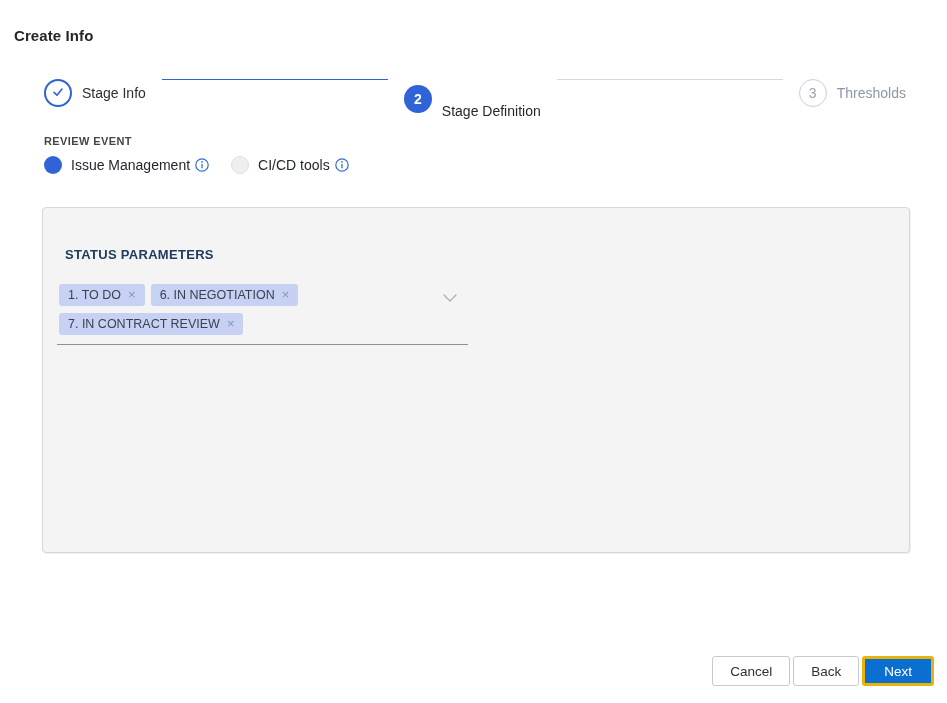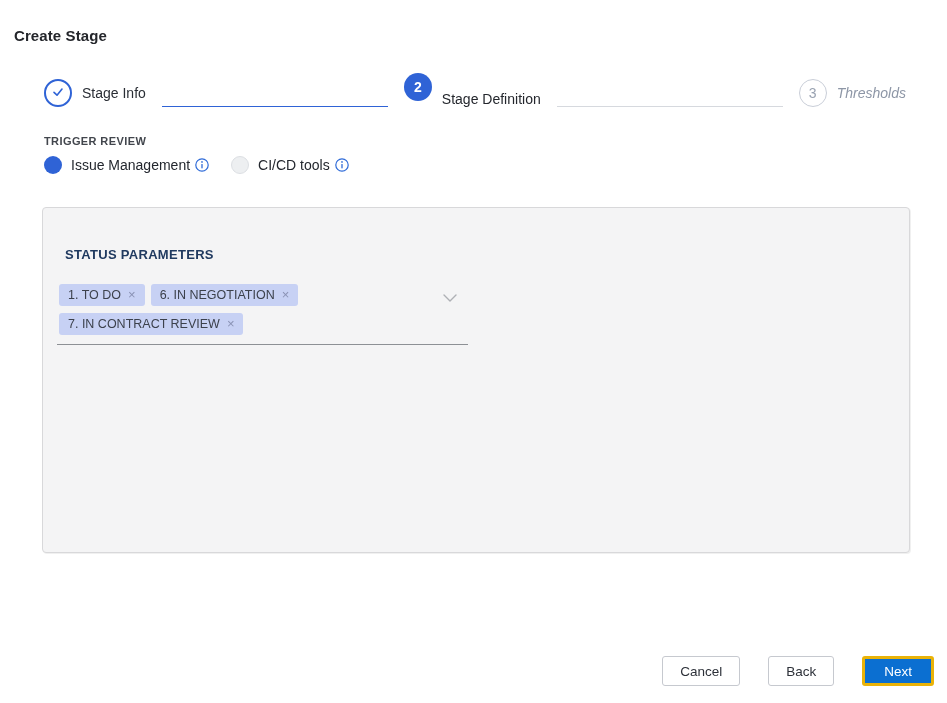--- a/index.html
+++ b/index.html
@@ -4,30 +4,30 @@
 <style>
   * { margin:0; padding:0; box-sizing:border-box; }
   html,body { width:947px; height:703px; background:#ffffff;
     font-family:"Liberation Sans", sans-serif; position:relative; overflow:hidden; }
 
   .page-title { position:absolute; left:14px; top:27px; font-size:15px;
     font-weight:700; color:#24262b; letter-spacing:.1px; }
 
   
   .stepper { position:absolute; left:44px; right:41px; top:79px; height:28px;
-    display:flex; align-items:flex-end; }
+    display:flex; align-items:flex-start; }
   .step { display:flex; align-items:center; gap:10px; flex:0 0 auto; }
   .step-circle { width:28px; height:28px; border-radius:50%; display:flex;
     align-items:center; justify-content:center; font-size:14px; flex:0 0 auto; }
   .step-circle.completed { border:2px solid #2f63d6; background:#fff; color:#2f63d6; }
   .step-circle.active { background:#2f63d6; color:#fff; font-weight:600; }
   .step-circle.upcoming { border:1px solid #c9ced8; background:#fff; color:#99a2b1; }
   .step-label { font-size:14px; color:#2a2e35; white-space:nowrap; }
   .step-label.active { font-weight:400; color:#24272d;margin-top:24px; }
-  .step-label.upcoming { color:#8d96a6; font-weight:400;font-style:italic; }
+  .step-label.upcoming { color:#8d96a6; font-weight:400; }
   .connector { flex:1 1 auto; margin:0 16px; }
   .connector.done { border-top:1.5px solid #2f63d6; }
   .connector.todo { border-top:1px solid #d6d9de; }
 
   
   .trigger { position:absolute; left:44px; top:135px; }
   .trigger-label { font-size:11px; font-weight:700; color:#42464d; letter-spacing:.4px; }
   .radio-row { margin-top:9px; display:flex; align-items:center; }
   .radio-option { display:flex; align-items:center; cursor:default; }
   .radio-dot { width:18px; height:18px; border-radius:50%; flex:0 0 auto; }
@@ -46,31 +46,31 @@
   .multiselect { position:absolute; left:14px; top:72px; width:411px;
     border-bottom:1.5px solid #8d9095; padding:4px 34px 9px 2px; }
   .chips { display:flex; flex-wrap:wrap; gap:7px 6px; }
   .chip { background:#c7d1f4; border-radius:3px; padding:3px 9px 4px 9px;
     font-size:12.5px; color:#3c414c; display:inline-flex; align-items:center;
     white-space:nowrap; }
   .chip-x { color:#8a92b4; font-size:13px; margin-left:7px; cursor:pointer; }
   .select-chevron { position:absolute; right:10px; top:9px; }
 
   
-  .footer { position:absolute; right:13px; bottom:17px; display:flex; gap:28px; }
+  .footer { position:absolute; right:13px; bottom:17px; display:flex; gap:3px; }
   .btn { height:30px; font-size:13.5px; border-radius:3px; display:inline-flex;
     align-items:center; justify-content:center; cursor:pointer;
     font-family:"Liberation Sans", sans-serif; }
   .btn.ghost { background:#fff; border:1px solid #c6c9cf; color:#2d3139; padding:0 17px; }
   .btn.primary { background:#0b6fd1; border:3px solid #eab308; color:#fff; padding:0 19px; }
 </style>
 </head>
 <body>
 
-<div class="page-title">Create Stage</div>
+<div class="page-title">Create Info</div>
 
 <div class="stepper">
   <div class="step">
     <div class="step-circle completed">
       <span class="check">
         <svg width="14" height="14" viewBox="0 0 14 14">
             <path d="M3 7.4 L6 10.2 L11 4" stroke="#2f63d6" stroke-width="1.6" fill="none" stroke-linecap="round" stroke-linejoin="round"></path>
           </svg>
       </span>
     </div>
@@ -82,21 +82,21 @@
     <span class="step-label active">Stage Definition</span>
   </div>
   <div class="connector todo"></div>
   <div class="step">
     <div class="step-circle upcoming">3</div>
     <span class="step-label upcoming">Thresholds</span>
   </div>
 </div>
 
 <div class="trigger">
-  <div class="trigger-label">TRIGGER REVIEW</div>
+  <div class="trigger-label">REVIEW EVENT</div>
   <div class="radio-row">
     <div class="radio-option">
       <span class="radio-dot selected"></span>
       <span class="radio-text">Issue Management</span>
       <span class="info-icon">
         <svg width="14" height="14" viewBox="0 0 14 14">
             <circle cx="7" cy="7" r="6.2" fill="none" stroke="#2f6bd8" stroke-width="1.2"></circle>
             <rect x="6.35" y="6" width="1.3" height="4.4" rx="0.6" fill="#2f6bd8"></rect>
             <circle cx="7" cy="3.9" r="0.85" fill="#2f6bd8"></circle>
           </svg>

